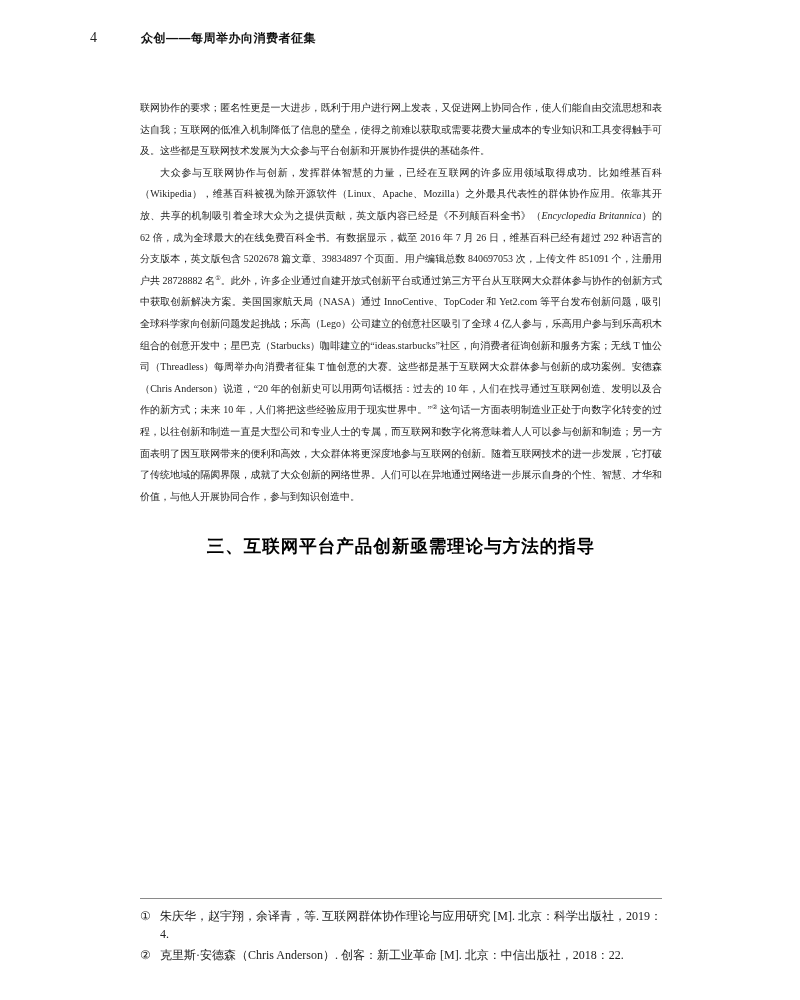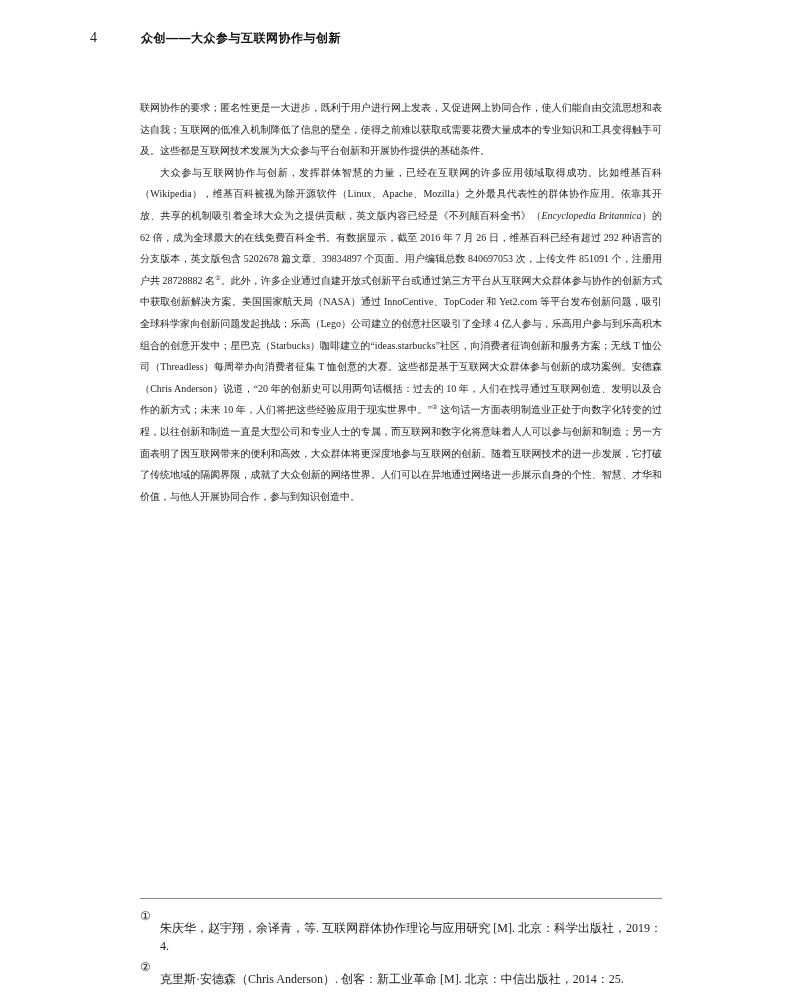--- a/index.html
+++ b/index.html
@@ -78,48 +78,48 @@
   .fn {
     display: flex;
     margin-bottom: 4px;
     text-align: justify;
   }
   .fn-marker {
     flex: 0 0 20px;
   }
   .fn-text {
     flex: 1;
-    margin-top: 12px;
   }
 </style>
 </head>
 <body>
 
 <div class="page">
 
   <div class="header">
     <span class="page-number">4</span>
-    <span class="running-head">众创——大众参与互联网协作与创新</span>
+    <span class="running-head">众创——每周举办向消费者征集</span>
   </div>
 
   <div class="content">
 
     <p class="para"><span>联网协作的要求；匿名性更是一大进步，既利于用户进行网上发表，又促进网上协同合作，使人们能自由交流思想和表达自我；互联网的低准入机制降低了信息的壁垒，使得之前难以获取或需要花费大量成本的专业知识和工具变得触手可及。这些都是互联网技术发展为大众参与平台创新和开展协作提供的基础条件。</span></p>
 
     <p class="para indent"><span>大众参与互联网协作与创新，发挥群体智慧的力量，已经在互联网的许多应用领域取得成功。比如维基百科（Wikipedia），维基百科被视为除开源软件（Linux、Apache、Mozilla）之外最具代表性的群体协作应用。依靠其开放、共享的机制吸引着全球大众为之提供贡献，英文版内容已经是《不列颠百科全书》（</span><i>Encyclopedia Britannica</i><span>）的 62 倍，成为全球最大的在线免费百科全书。有数据显示，截至 2016 年 7 月 26 日，维基百科已经有超过 292 种语言的分支版本，英文版包含 5202678 篇文章、39834897 个页面。用户编辑总数 840697053 次，上传文件 851091 个，注册用户共 28728882 名</span><sup>①</sup><span>。此外，许多企业通过自建开放式创新平台或通过第三方平台从互联网大众群体参与协作的创新方式中获取创新解决方案。美国国家航天局（NASA）通过 InnoCentive、TopCoder 和 Yet2.com 等平台发布创新问题，吸引全球科学家向创新问题发起挑战；乐高（Lego）公司建立的创意社区吸引了全球 4 亿人参与，乐高用户参与到乐高积木组合的创意开发中；星巴克（Starbucks）咖啡建立的“ideas.starbucks”社区，向消费者征询创新和服务方案；无线 T 恤公司（Threadless）每周举办向消费者征集 T 恤创意的大赛。这些都是基于互联网大众群体参与创新的成功案例。安德森（Chris Anderson）说道，“20 年的创新史可以用两句话概括：过去的 10 年，人们在找寻通过互联网创造、发明以及合作的新方式；未来 10 年，人们将把这些经验应用于现实世界中。”</span><sup>②</sup><span> 这句话一方面表明制造业正处于向数字化转变的过程，以往创新和制造一直是大型公司和专业人士的专属，而互联网和数字化将意味着人人可以参与创新和制造；另一方面表明了因互联网带来的便利和高效，大众群体将更深度地参与互联网的创新。随着互联网技术的进一步发展，它打破了传统地域的隔阂界限，成就了大众创新的网络世界。人们可以在异地通过网络进一步展示自身的个性、智慧、才华和价值，与他人开展协同合作，参与到知识创造中。</span></p>
 
+    <h2 class="section-heading">三、互联网平台产品创新亟需理论与方法的指导</h2>
 
 
   </div>
 
   <div class="footnotes">
     <hr class="fn-rule">
     <div class="fn">
       <span class="fn-marker">①</span>
       <span class="fn-text">朱庆华，赵宇翔，余译青，等. 互联网群体协作理论与应用研究 [M]. 北京：科学出版社，2019：4.</span>
     </div>
     <div class="fn">
       <span class="fn-marker">②</span>
-      <span class="fn-text">克里斯·安德森（Chris Anderson）. 创客：新工业革命 [M]. 北京：中信出版社，2014：25.</span>
+      <span class="fn-text">克里斯·安德森（Chris Anderson）. 创客：新工业革命 [M]. 北京：中信出版社，2018：22.</span>
     </div>
   </div>
 
 </div>
 
 </body></html>

